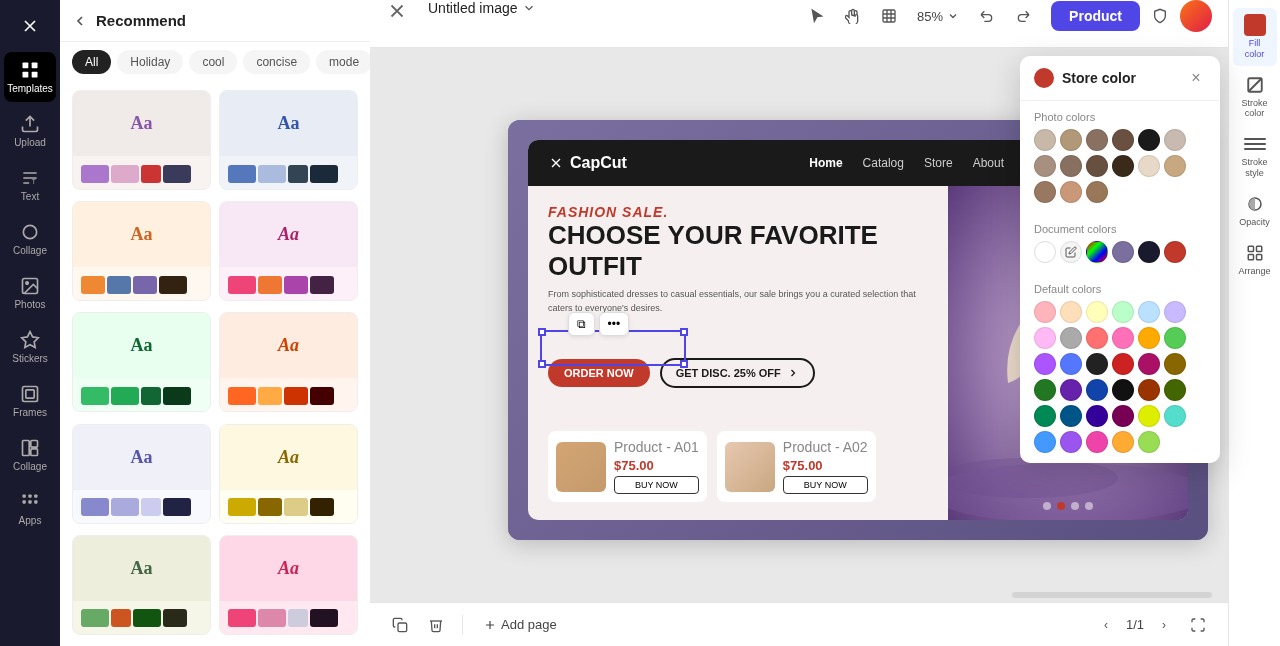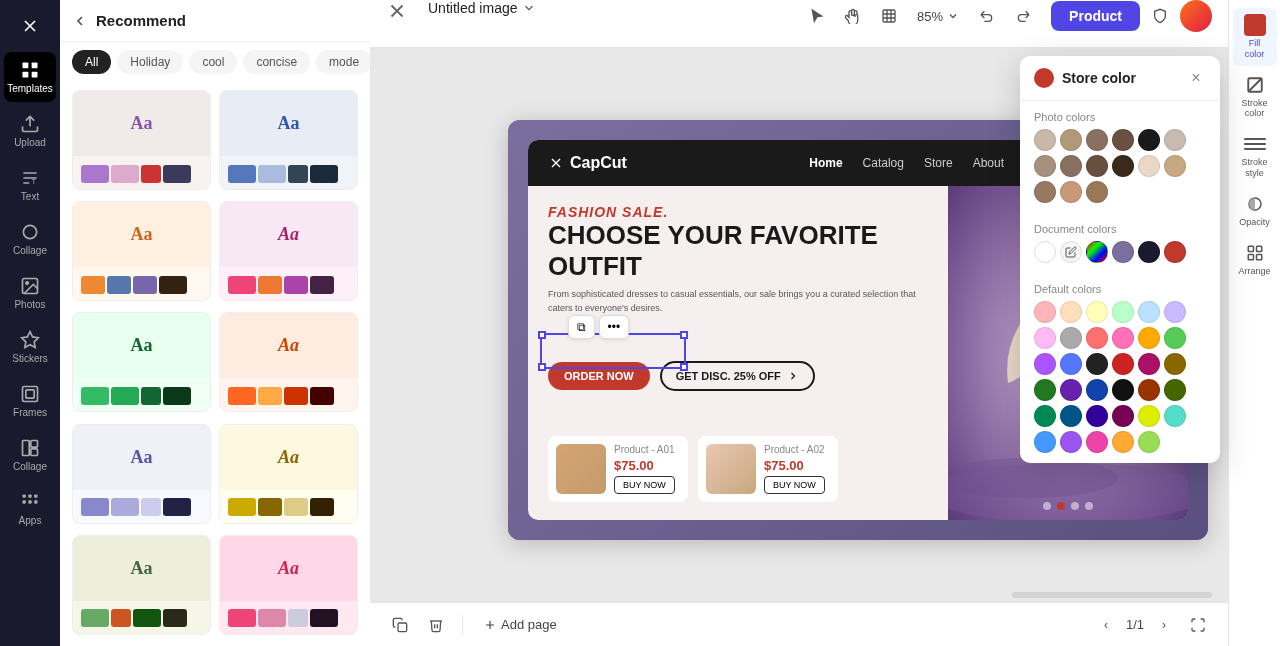--- a/index.html
+++ b/index.html
@@ -346,21 +346,21 @@
       background: #ddd;
       flex-shrink: 0;
       overflow: hidden;
     }
     .banner-product-img-inner {
       width: 100%;
       height: 100%;
       background: linear-gradient(135deg, #d4a574, #c49a6c);
     }
     .banner-product-info { display: flex; flex-direction: column; gap: 3px; }
-    .banner-product-name { font-size: 10px; color: #888; }
+    .banner-product-name { font-size: 14px; color: #888; }
     .banner-product-price { font-size: 13px; font-weight: 700; color: #c0392b; }
     .banner-product-btn {
       border: 1px solid #333;
       background: transparent;
       border-radius: 4px;
       padding: 3px 8px;
       font-size: 9px;
       cursor: pointer;
       text-transform: uppercase;
     }

